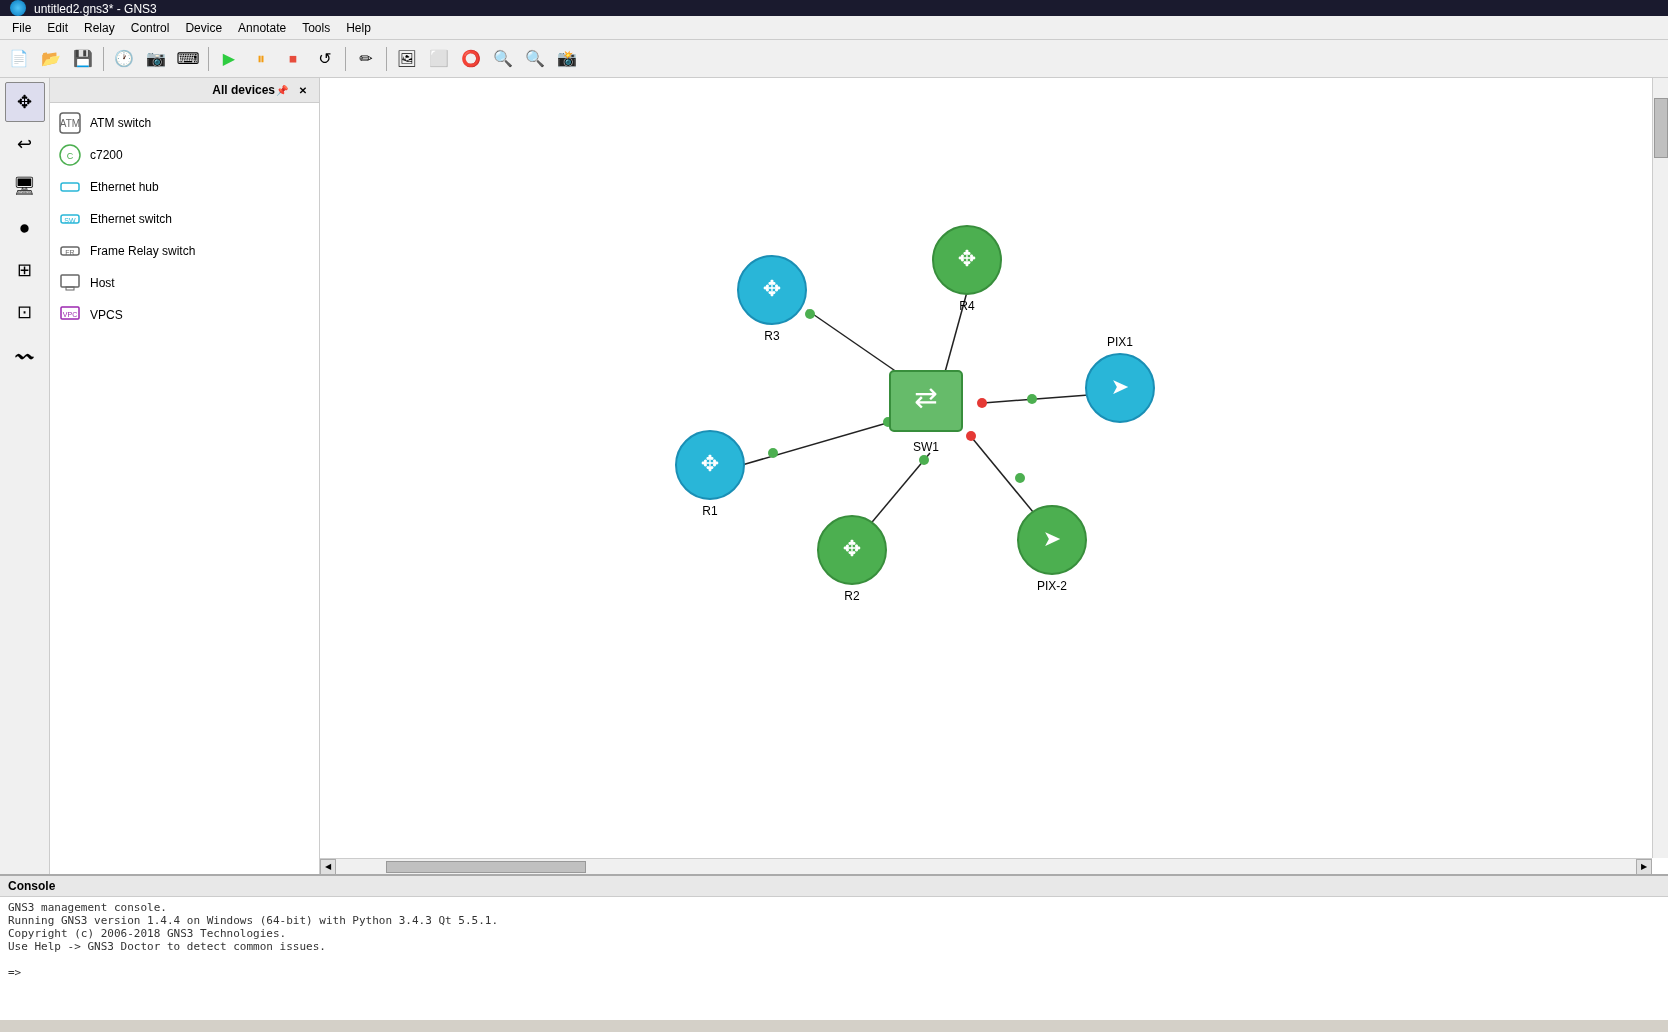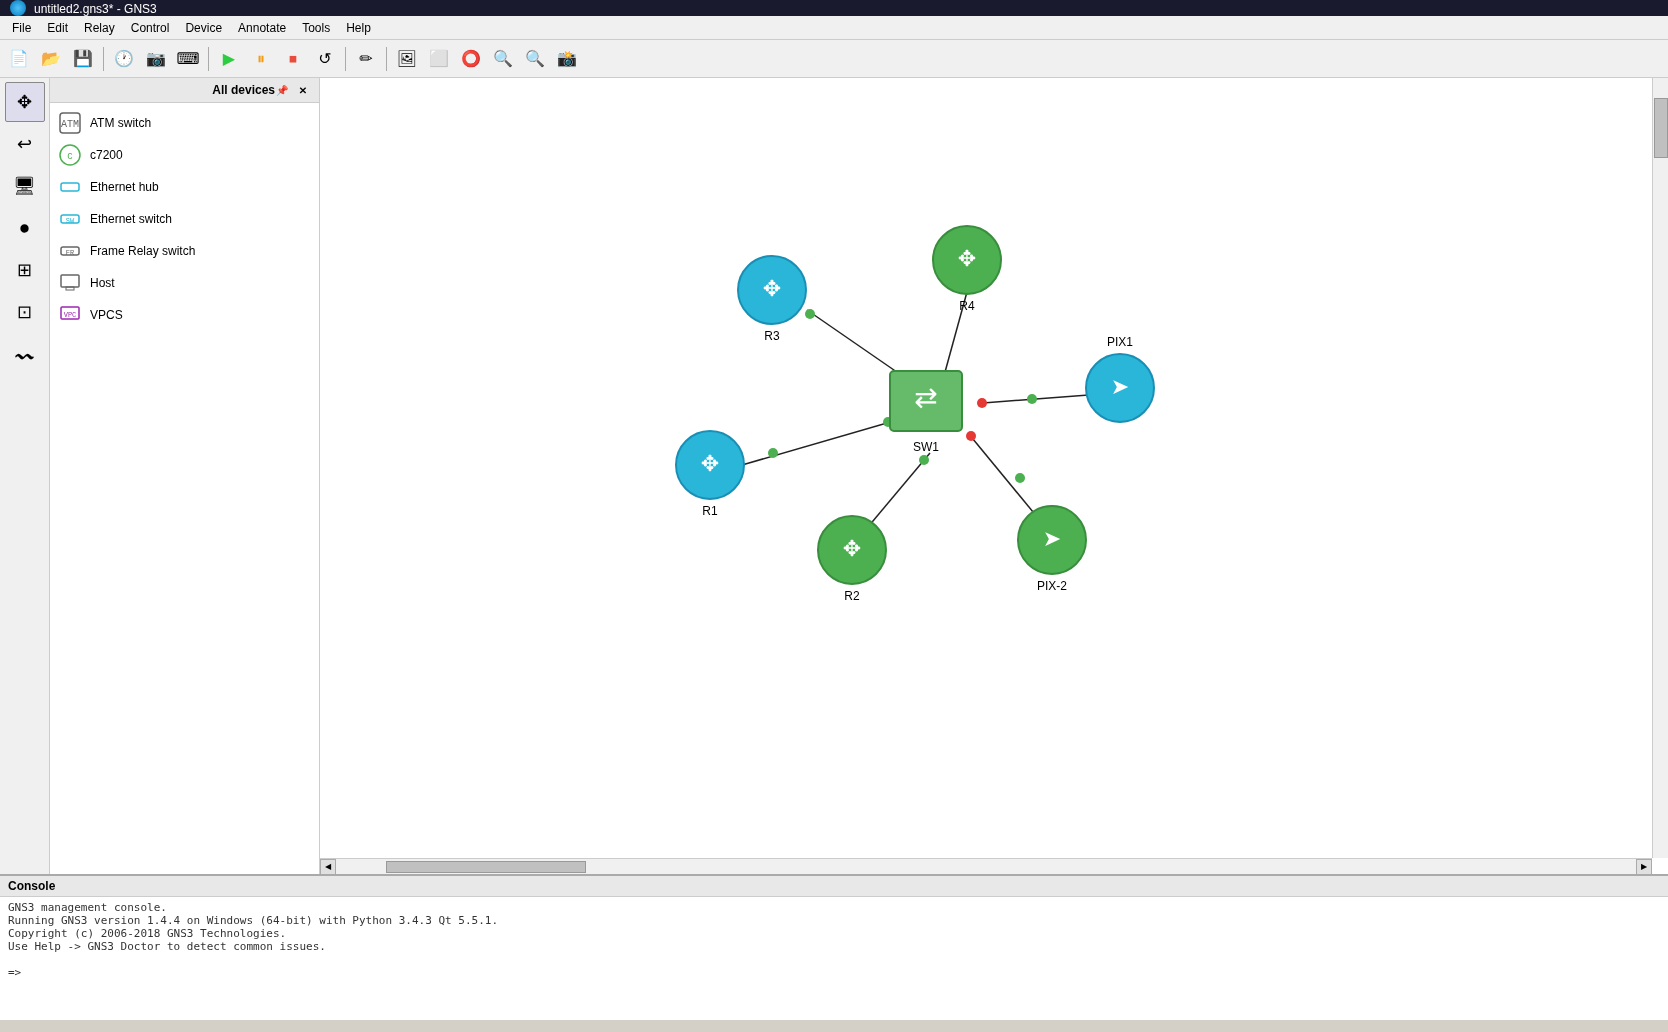--- a/index.html
+++ b/index.html
@@ -127,21 +127,20 @@
       align-items: center;
       padding: 4px 8px;
       gap: 8px;
       cursor: pointer;
       font-size: 12px;
     }
     .device-icon {
       width: 24px; height: 24px;
       display: flex; align-items: flex-end; justify-content: center;
       flex-shrink: 0;
-      font-family: Liberation Mono, monospace;
     }
 
     
     #canvas-area {
       flex: 1;
       background: white;
       position: relative;
       overflow: hidden;
     }
     #scrollbar-right {

